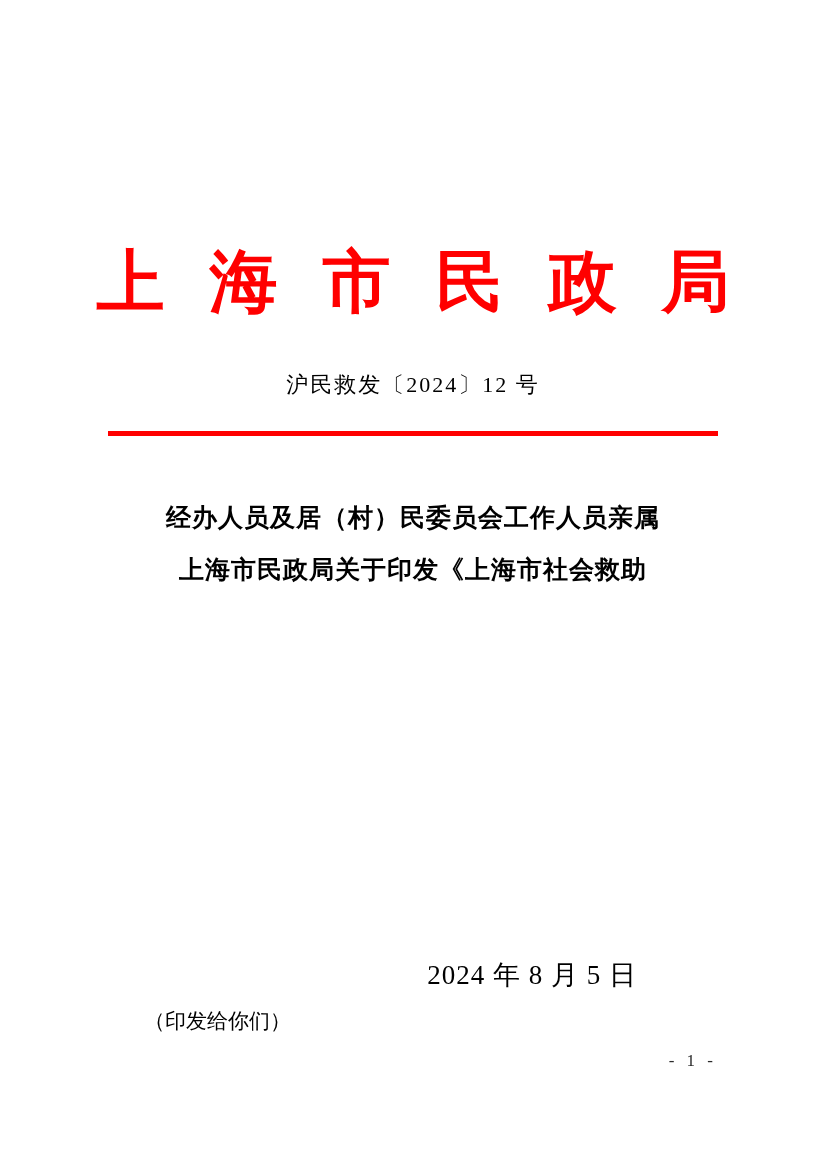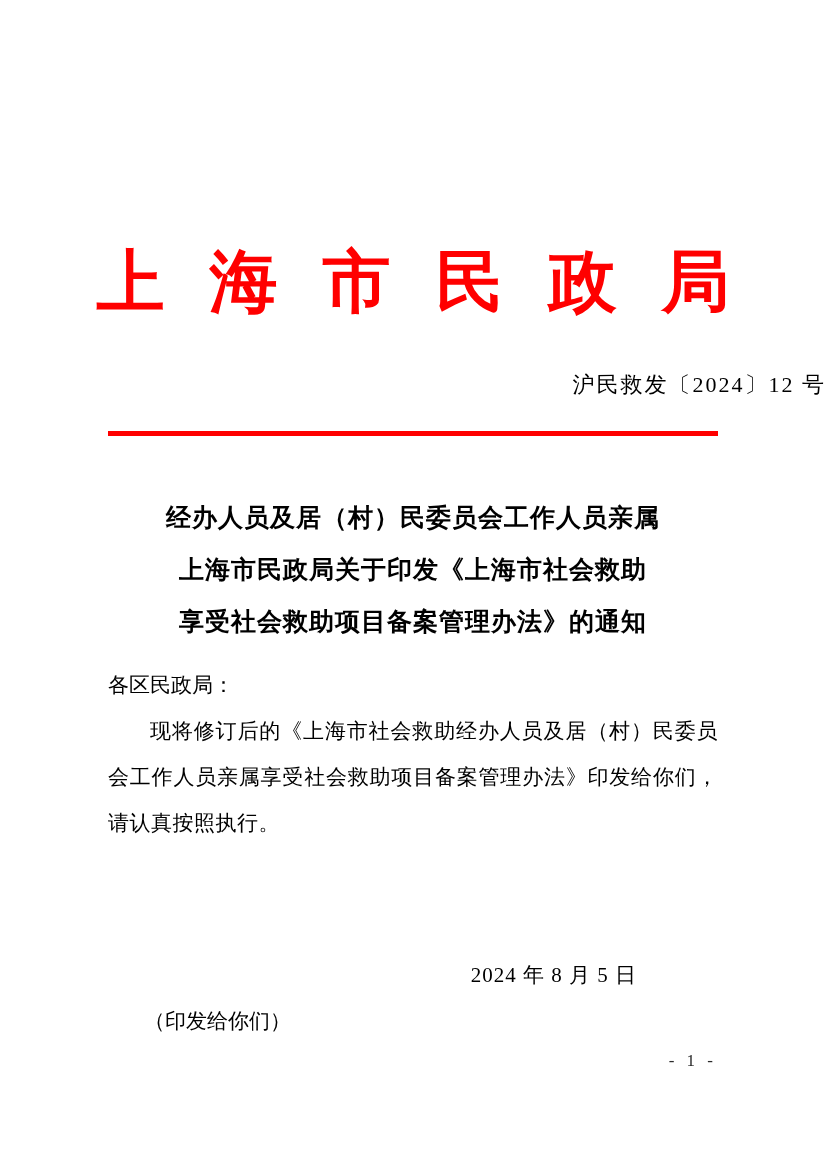--- a/index.html
+++ b/index.html
@@ -34,21 +34,21 @@
     letter-spacing: 14px;
     text-indent: 14px;
     white-space: nowrap;
     line-height: 96px;
   }
   .doc-number {
     position: absolute;
     top: 368px;
     left: 0;
     width: 826px;
-    text-align: right;
+    text-align: center;
     font-size: 22px;
     line-height: 34px;
     letter-spacing: 2px;
   }
   .red-rule {
     position: absolute;
     top: 431px;
     left: 108px;
     width: 610px;
     height: 5px;
@@ -79,21 +79,21 @@
   .body-paragraph {
     text-indent: 2em;
     text-align: justify;
     text-justify: inter-character;
     letter-spacing: 0.5px;
   }
   .issue-date {
     position: absolute;
     top: 952px;
     right: 189px;
-    font-size: 21px;
+    font-size: 27px;
     line-height: 46px;
     letter-spacing: 1px;
     white-space: nowrap;
   }
   .disclosure-note {
     position: absolute;
     top: 998px;
     left: 144px;
     font-size: 21px;
     line-height: 46px;
@@ -117,27 +117,22 @@
 
   <div class="org-name">上 海 市 民 政 局</div>
 
   <div class="doc-number">沪民救发〔2024〕12 号</div>
 
   <div class="red-rule"></div>
 
   <div class="notice-title">
     <div>经办人员及居（村）民委员会工作人员亲属</div>
     <div>上海市民政局关于印发《上海市社会救助</div>
-    <div>享受社会救助项目备案管理办法》的通知</div>
   </div>
 
-  <div class="body-block">
-    <div class="salutation">各区民政局：</div>
-    <div class="body-paragraph">现将修订后的《上海市社会救助经办人员及居（村）民委员会工作人员亲属享受社会救助项目备案管理办法》印发给你们，请认真按照执行。</div>
-  </div>
 
   <div class="issue-date">2024 年 8 月 5 日</div>
 
   <div class="disclosure-note">（印发给你们）</div>
 
   <div class="page-number">- 1 -</div>
 
 </div>
 
 </body></html>

